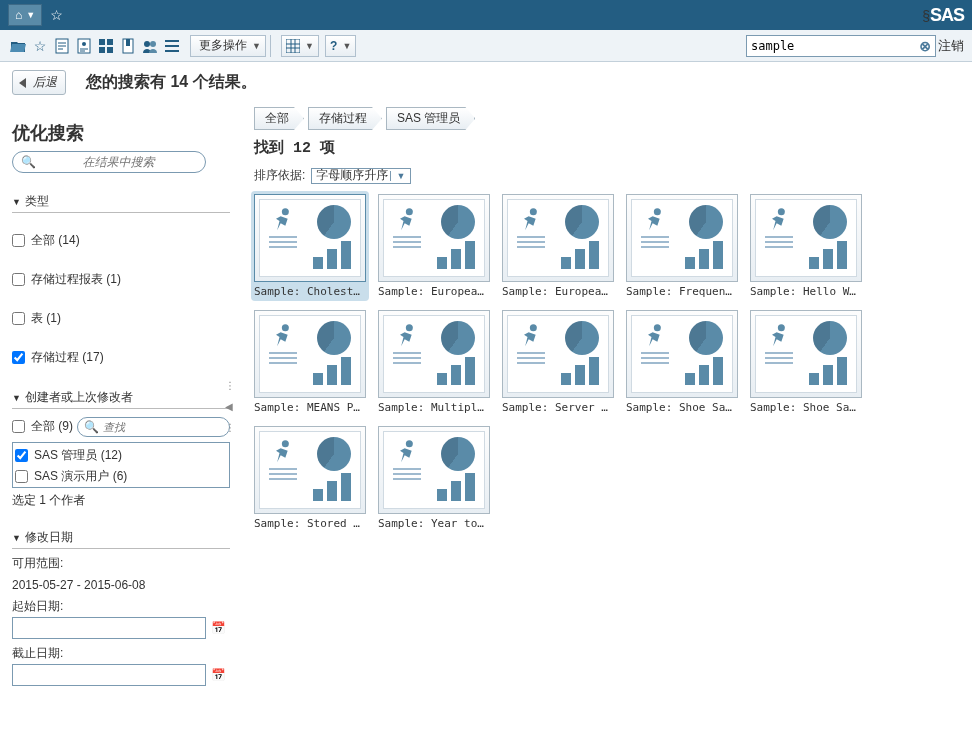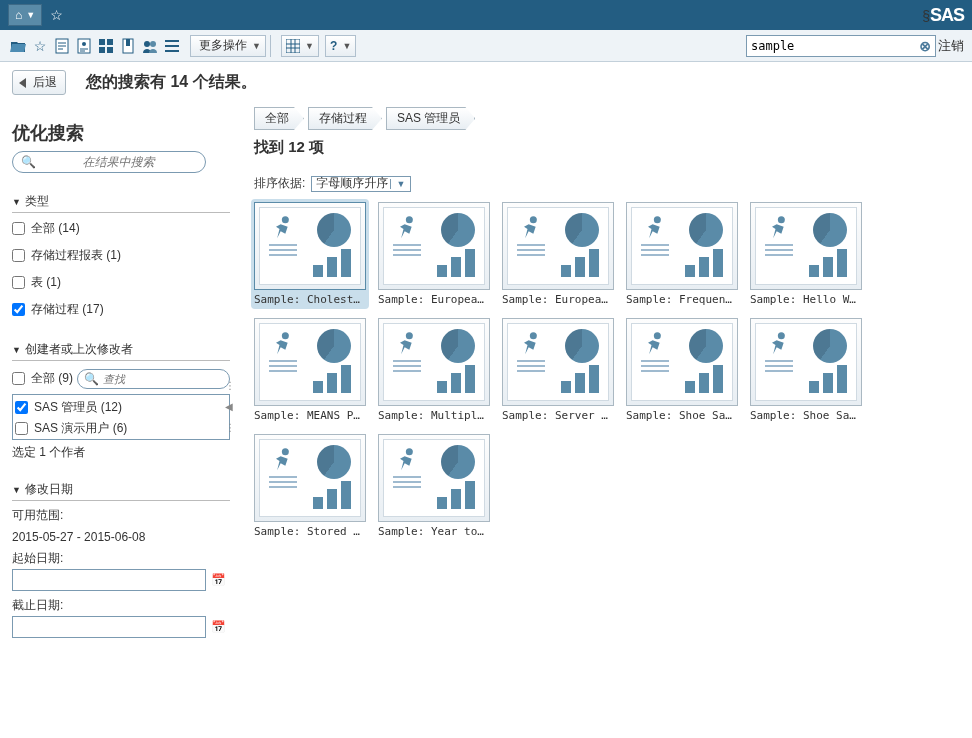--- a/index.html
+++ b/index.html
@@ -18,54 +18,54 @@
 .tb-btn .chev { position: absolute; right: 4px; font-size: 9px; color: #555; }
 .tb-spacer { flex: 1; }
 .tb-search { display: flex; align-items: center; gap: 2px; }
 .search-box { display: flex; align-items: center; border: 1px solid #7b9ab1; background: #fff; height: 22px; padding: 0 4px; width: 190px; }
 .search-box input { border: none; outline: none; flex: 1; font-family: monospace; font-size: 12px; }
 .search-clear { color: #4c7a9b; font-size: 14px; cursor: pointer; font-weight: bold; }
 .logout-link { color: #333; font-size: 13px; cursor: pointer; }
 .tb-divider { width: 1px; height: 22px; background: #b0c0ce; margin: 0 4px; }
 
 .header-row { display: flex; align-items: center; padding: 8px 12px; gap: 20px; }
-.back-btn { border: 1px solid #aab8c2; border-radius: 3px; background: linear-gradient(#fff,#e8eef3); padding: 3px 8px 3px 20px; position: relative; cursor: pointer; font-size: 12px; }
+.back-btn { border: 1px solid #aab8c2; border-radius: 3px; background: linear-gradient(#fff,#e8eef3); padding: 3px 8px 3px 20px; position: relative; cursor: pointer; font-size: 12px; font-style: italic; }
 .back-btn::before { content:""; position: absolute; left: 6px; top: 50%; transform: translateY(-50%); border-top: 5px solid transparent; border-bottom: 5px solid transparent; border-right: 7px solid #555; }
 .results-title { font-size: 16px; font-weight: bold; }
 
 .main-layout { display: flex; height: calc(100% - 92px); padding: 0 12px 12px; }
 
 .sidebar { width: 218px; flex-shrink: 0; padding-top: 18px; }
 .sb-title { font-size: 18px; font-weight: bold; margin-bottom: 6px; }
 .sb-search { display: flex; align-items: center; border: 1px solid #7b9ab1; border-radius: 11px; background: #fff; height: 22px; padding: 0 8px; width: 194px; }
 .sb-search input { border:none; outline:none; flex:1; font-style: italic; color: #888; font-size: 12px; text-align: center; }
 .sb-search-icon { color: #4c7a9b; font-size: 12px; margin-right: 4px; }
 
 .section-hdr { font-size: 12px; font-weight: normal; margin-top: 20px; padding-bottom: 2px; border-bottom: 1px solid #bbb; cursor: pointer; }
 .section-hdr::before { content:"▼"; font-size: 9px; margin-right: 4px; }
-.chk-row { display: flex; align-items: center; gap: 6px; padding: 3px 0; margin-top: 4px; }
+.chk-row { display: flex; align-items: center; gap: 6px; padding: 3px 0; margin-top: 16px; }
 .chk-row input[type=checkbox] { width:13px; height:13px; }
 .chk-label { font-size: 12px; }
 .creators-row { display: flex; align-items: center; gap: 4px; margin-top: 6px; }
 .creators-row .chk-row { margin-top: 0; flex-shrink: 0; }
 .creators-search { display:flex; align-items:center; border:1px solid #7b9ab1; border-radius:11px; background:#fff; height:20px; padding:0 6px; flex:1; }
 .creators-search input { border:none; outline:none; flex:1; font-style: italic; color:#888; font-size:11px; width: 60px; }
 .creators-list { border: 1px solid #7b9ab1; height: 46px; margin-top: 4px; padding: 2px; overflow: hidden; }
 .creators-list .chk-row { margin-top: 0; padding: 2px 0; }
 .note-text { font-size: 12px; margin-top: 4px; }
 
 .date-label { font-size: 12px; margin-top: 6px; }
 .date-input-row { display: flex; align-items: center; margin-top: 2px; }
 .date-input-row input { border: 1px solid #7b9ab1; height: 22px; flex: 1; }
 .date-icon { width: 22px; height: 22px; display: inline-flex; align-items: center; justify-content: center; color: #235d82; cursor: pointer; margin-left: 2px; }
 
 .content { flex: 1; padding-left: 24px; padding-top: 4px; }
 .breadcrumb { display: flex; gap: 4px; margin-bottom: 8px; }
 .crumb { position: relative; border: 1px solid #aab8c2; background: linear-gradient(#fff,#e8eef3); padding: 2px 14px 2px 10px; font-size: 12px; cursor: pointer; clip-path: polygon(0 0, calc(100% - 10px) 0, 100% 50%, calc(100% - 10px) 100%, 0 100%); }
-.found-text { font-size: 15px; font-weight: bold; margin-bottom: 18px; }
+.found-text { font-size: 15px; font-weight: bold; margin-bottom: 10px; font-family: Liberation Mono, monospace; }
 .sort-row { display: flex; align-items: center; gap: 6px; margin-bottom: 10px; }
 .sort-select { border: 1px solid #7b9ab1; background: #fff; padding: 1px 22px 1px 4px; font-size: 12px; position: relative; cursor: pointer; display: inline-flex; align-items: center; height: 16px; }
 .sort-select::after { content: "▼"; position: absolute; right: 5px; font-size: 9px; color: #4c7a9b; border-left: 1px solid #7b9ab1; padding-left: 5px; }
 
 .thumbs { display: flex; flex-wrap: wrap; gap: 12px; }
 .thumb-item { width: 112px; position: relative; }
 .thumb-box { width: 112px; height: 88px; border: 1px solid #aab8c2; background: linear-gradient(#fdfdfd,#e8eef3); padding: 4px; cursor: pointer; }
 .thumb-item.selected { padding: 3px; background: #c9deeb; border-radius: 4px; width: 118px; margin: -3px; }
 .thumb-item.selected .thumb-box { border: 1px solid #5a8ba8; }
 .thumb-inner { width: 100%; height: 100%; border: 1px solid #d0dae2; background:#fff; display:flex; align-items:center; justify-content:center; }

